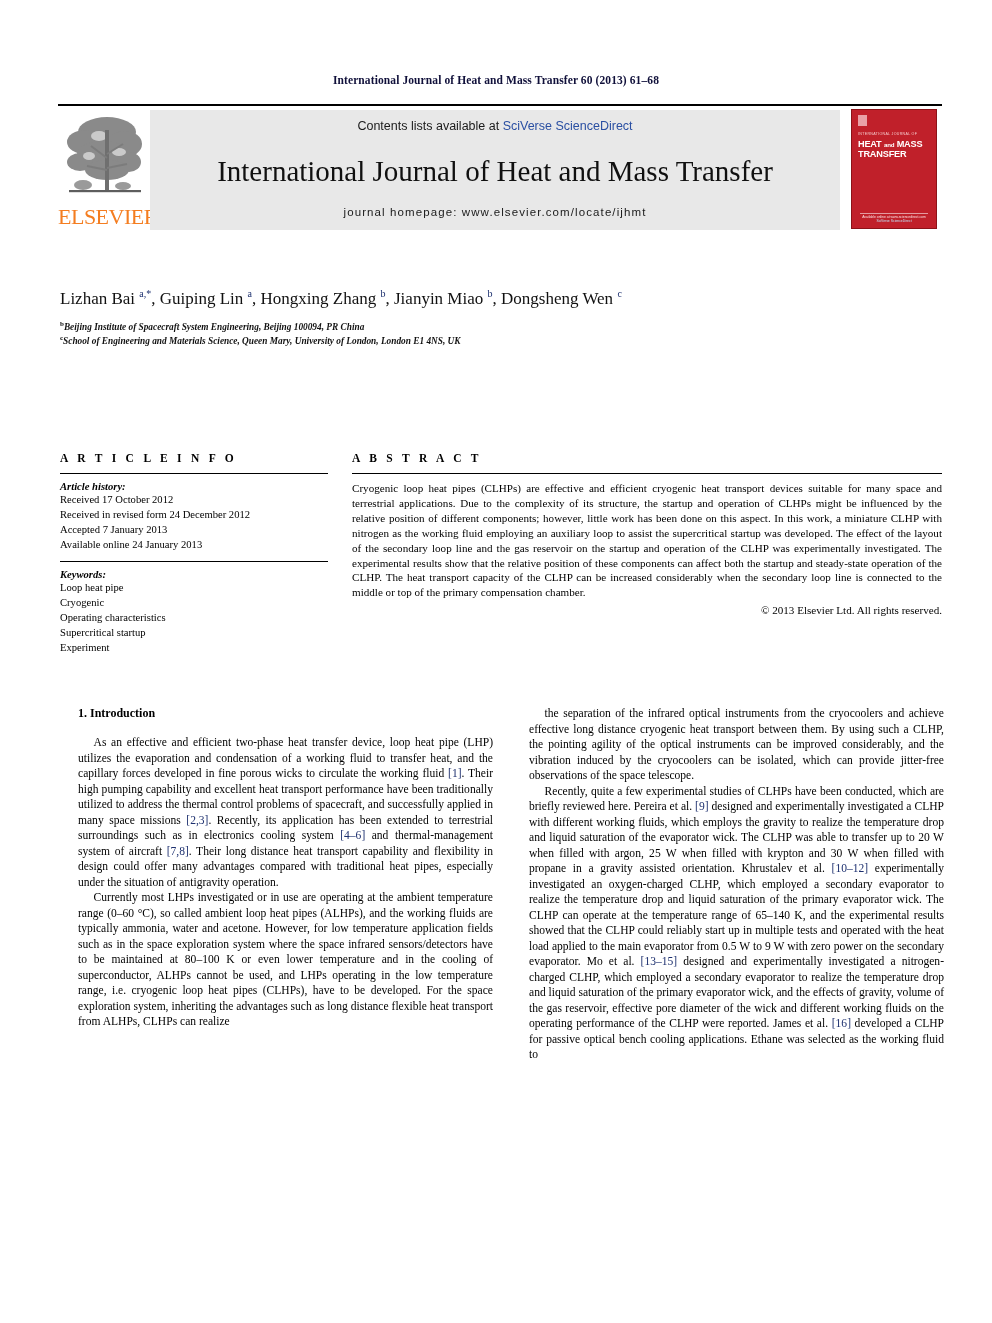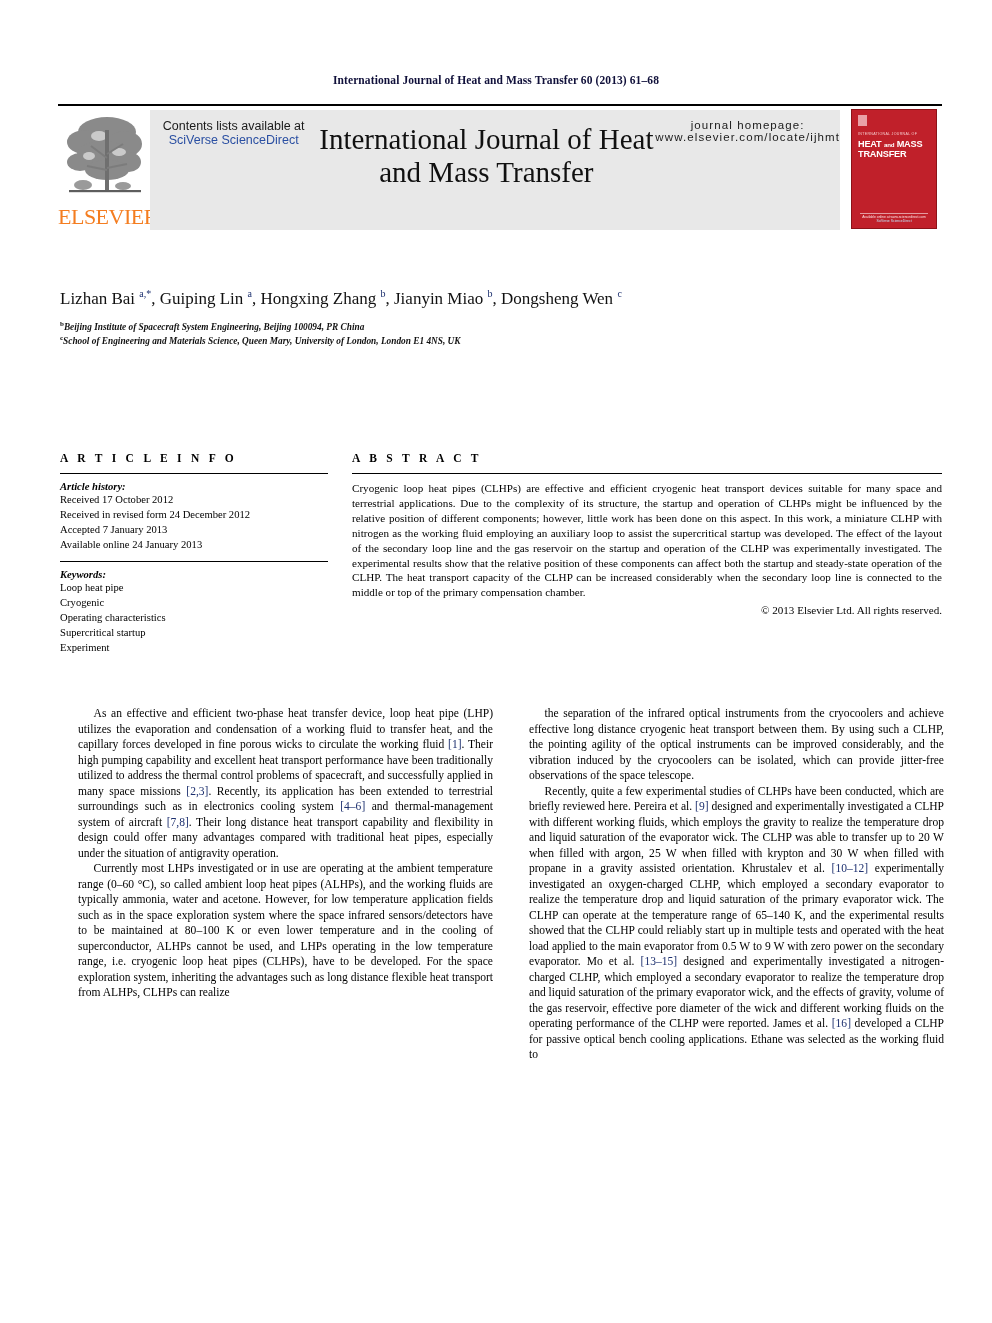--- a/index.html
+++ b/index.html
@@ -67,20 +67,21 @@
     font-weight: 400;
     margin-top: -2px;
   }
   .center-band {
     flex: 1 1 auto;
     background: #e8e8e8;
     margin-top: 4px;
     margin-bottom: 4px;
     position: relative;
     display: flex;
+    flex-direction: column;
     justify-content: space-between;
     padding: 9px 0 6px 0;
     box-sizing: border-box;
   }
   .contents-line {
     text-align: center;
     font-family: "Liberation Sans", sans-serif;
     font-size: 12.5px;
     color: #1a1a1a;
   }
@@ -91,21 +92,21 @@
     font-family: "Liberation Serif", serif;
     color: #101010;
     margin-top: 4px;
   }
   .homepage-line {
     text-align: center;
     font-family: "Liberation Sans", sans-serif;
     font-size: 11.5px;
     letter-spacing: 1.1px;
     color: #1a1a1a;
-    margin-bottom: 14px;
+    margin-bottom: 6px;
   }
   .cover-thumb {
     width: 96px;
     flex: 0 0 96px;
     margin-left: 6px;
     position: relative;
   }
   .cover-box {
     width: 86px;
     height: 120px;
@@ -357,20 +358,21 @@
       <div class="sect-label">A B S T R A C T</div>
       <div class="rule-thick"></div>
       <div class="abstract-text">Cryogenic loop heat pipes (CLHPs) are effective and efficient cryogenic heat transport devices suitable for many space and terrestrial applications. Due to the complexity of its structure, the startup and operation of CLHPs might be influenced by the relative position of different components; however, little work has been done on this aspect. In this work, a miniature CLHP with nitrogen as the working fluid employing an auxiliary loop to assist the supercritical startup was developed. The effect of the layout of the secondary loop line and the gas reservoir on the startup and operation of the CLHP was experimentally investigated. The experimental results show that the relative position of these components can affect both the startup and steady-state operation of the CLHP. The heat transport capacity of the CLHP can be increased considerably when the secondary loop line is connected to the middle or top of the primary compensation chamber.</div>
       <div class="copyright">© 2013 Elsevier Ltd. All rights reserved.</div>
     </div>
 
   </div>
 
   <div class="body-cols">
     <div class="bcol">
+      <div class="sec-title">1. Introduction</div>
       <div>
           <p>As an effective and efficient two-phase heat transfer device, loop heat pipe (LHP) utilizes the evaporation and condensation of a working fluid to transfer heat, and the capillary forces developed in fine porous wicks to circulate the working fluid <span class="ref">[1]</span>. Their high pumping capability and excellent heat transport performance have been traditionally utilized to address the thermal control problems of spacecraft, and successfully applied in many space missions <span class="ref">[2,3]</span>. Recently, its application has been extended to terrestrial surroundings such as in electronics cooling system <span class="ref">[4–6]</span> and thermal-management system of aircraft <span class="ref">[7,8]</span>. Their long distance heat transport capability and flexibility in design could offer many advantages compared with traditional heat pipes, especially under the situation of antigravity operation.</p>
           <p>Currently most LHPs investigated or in use are operating at the ambient temperature range (0–60 °C), so called ambient loop heat pipes (ALHPs), and the working fluids are typically ammonia, water and acetone. However, for low temperature application fields such as in the space exploration system where the space infrared sensors/detectors have to be maintained at 80–100 K or even lower temperature and in the cooling of superconductor, ALHPs cannot be used, and LHPs operating in the low temperature range, i.e. cryogenic loop heat pipes (CLHPs), have to be developed. For the space exploration system, inheriting the advantages such as long distance flexible heat transport from ALHPs, CLHPs can realize</p>
         </div>
     </div>
     <div class="bcol">
       <div>
           <p>the separation of the infrared optical instruments from the cryocoolers and achieve effective long distance cryogenic heat transport between them. By using such a CLHP, the pointing agility of the optical instruments can be improved considerably, and the vibration induced by the cryocoolers can be isolated, which can provide jitter-free observations of the space telescope.</p>
           <p>Recently, quite a few experimental studies of CLHPs have been conducted, which are briefly reviewed here. Pereira et al. <span class="ref">[9]</span> designed and experimentally investigated a CLHP with different working fluids, which employs the gravity to realize the temperature drop and liquid saturation of the evaporator wick. The CLHP was able to transfer up to 20 W when filled with argon, 25 W when filled with krypton and 30 W when filled with propane in a gravity assisted orientation. Khrustalev et al. <span class="ref">[10–12]</span> experimentally investigated an oxygen-charged CLHP, which employed a secondary evaporator to realize the temperature drop and liquid saturation of the primary evaporator wick. The CLHP can operate at the temperature range of 65–140 K, and the experimental results showed that the CLHP could reliably start up in multiple tests and operated with the heat load applied to the main evaporator from 0.5 W to 9 W with zero power on the secondary evaporator. Mo et al. <span class="ref">[13–15]</span> designed and experimentally investigated a nitrogen-charged CLHP, which employed a secondary evaporator to realize the temperature drop and liquid saturation of the primary evaporator wick, and the effects of gravity, volume of the gas reservoir, effective pore diameter of the wick and different working fluids on the operating performance of the CLHP were reported. James et al. <span class="ref">[16]</span> developed a CLHP for passive optical bench cooling applications. Ethane was selected as the working fluid to</p>
         </div>

